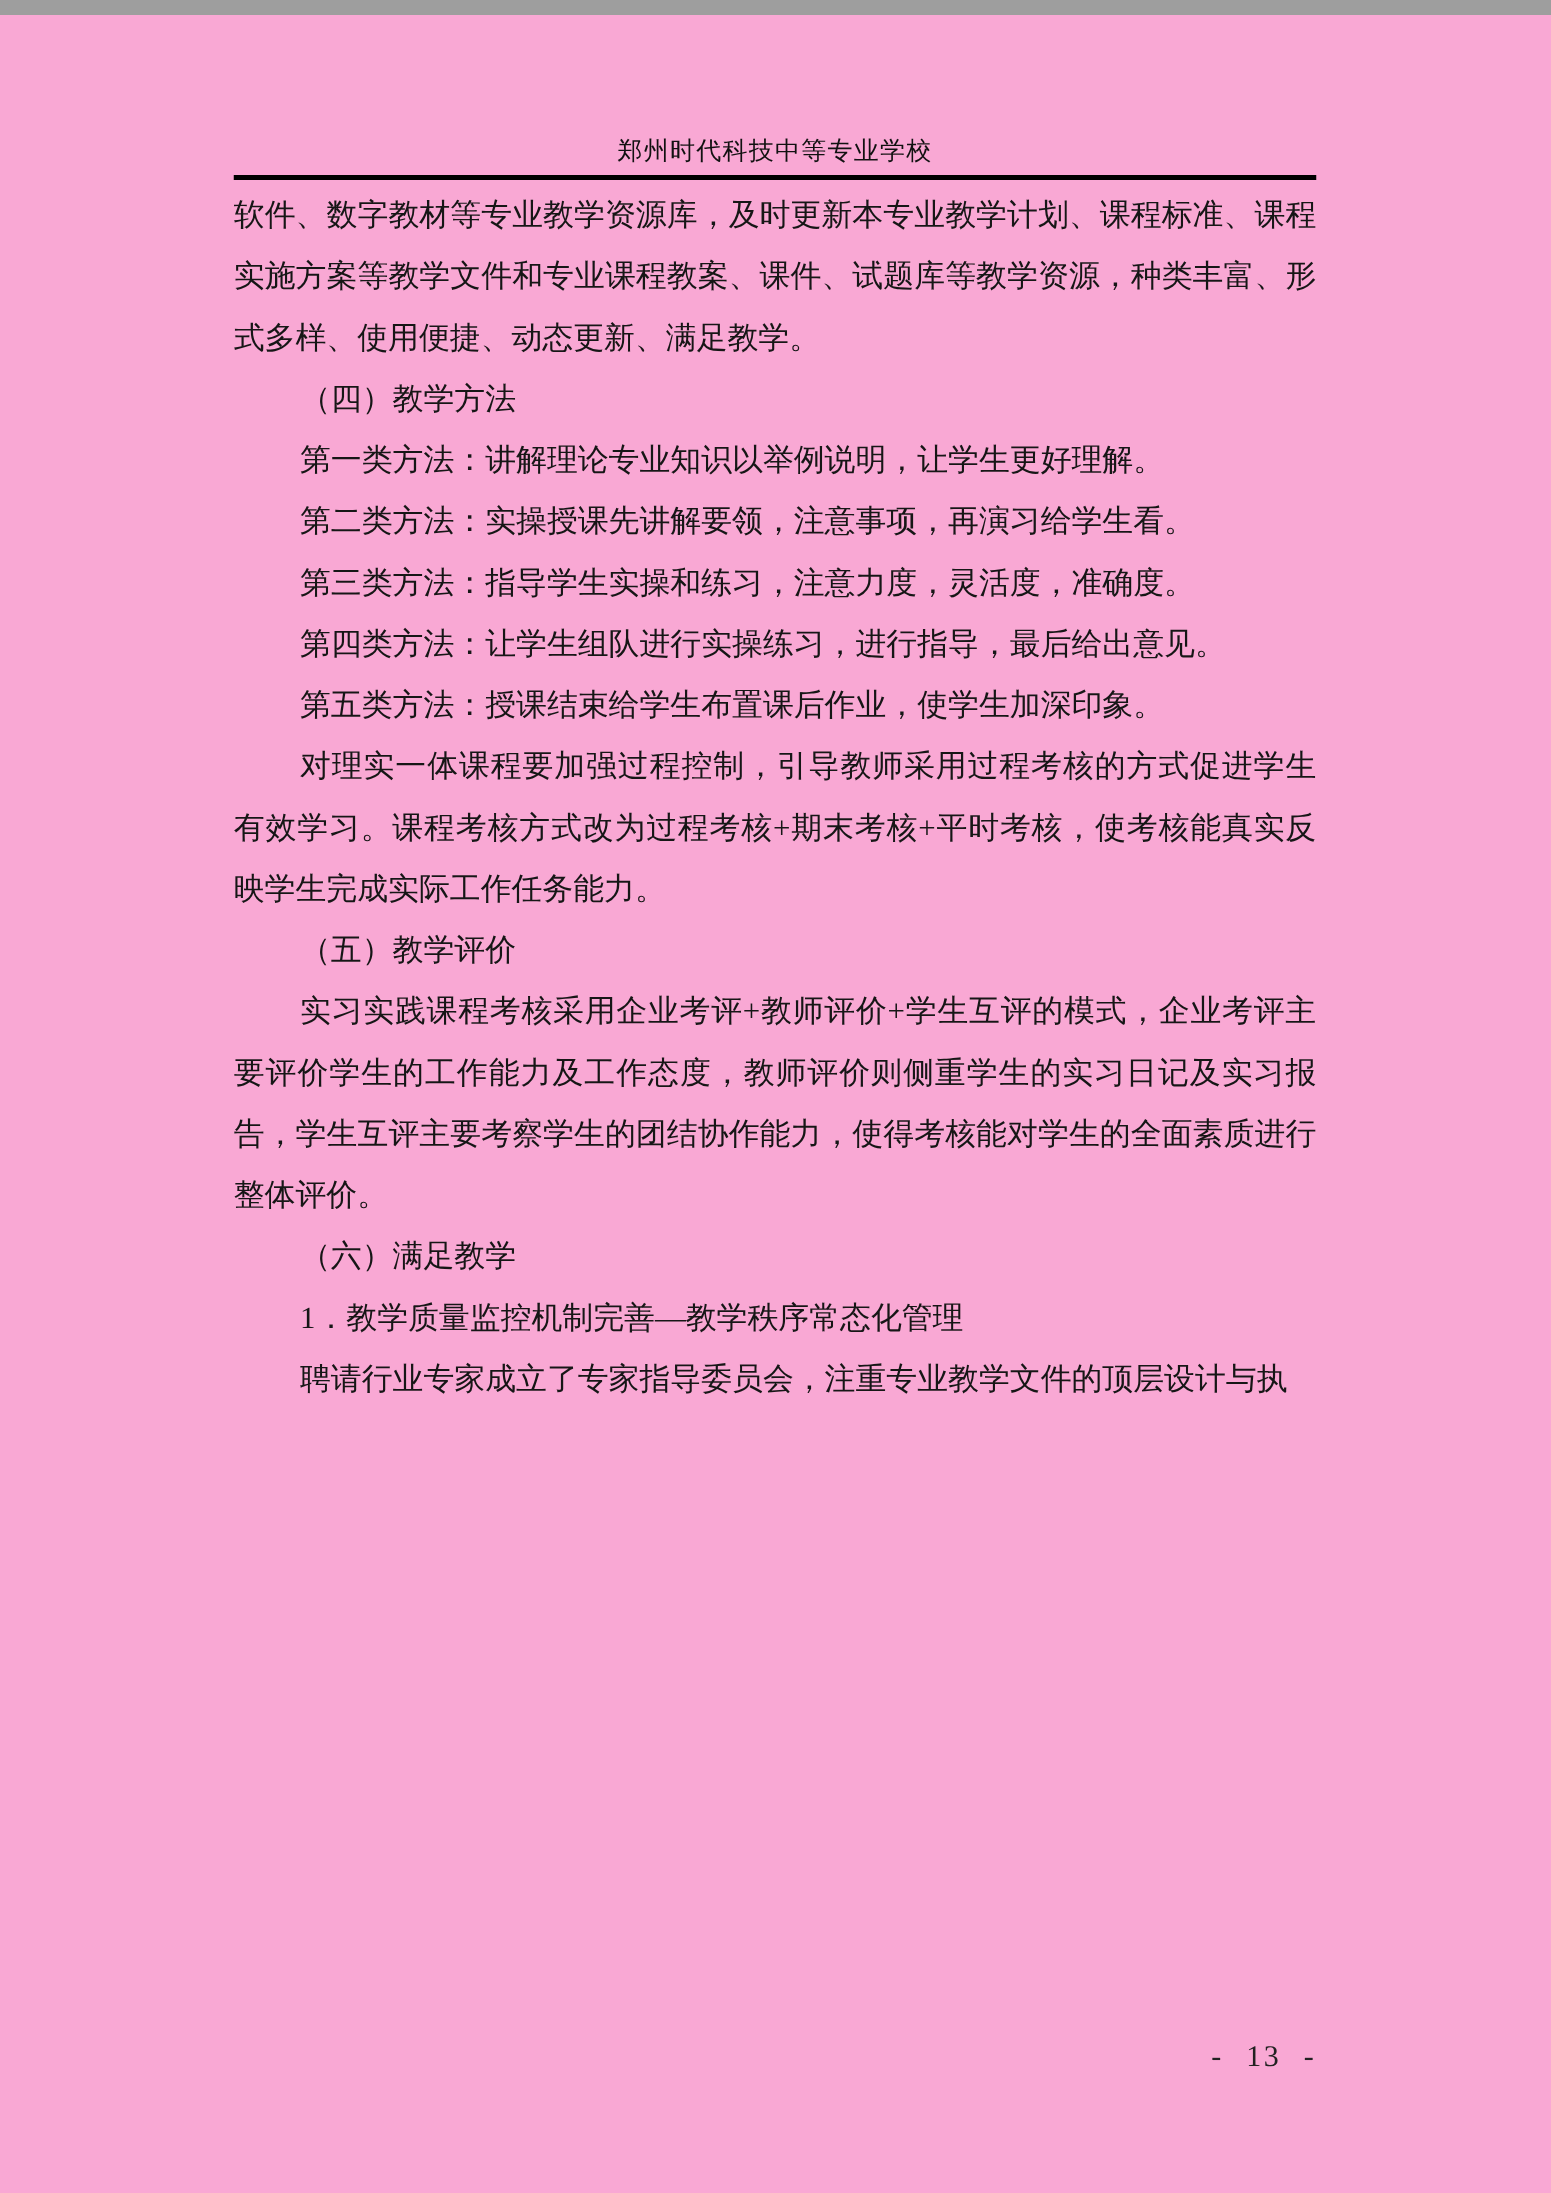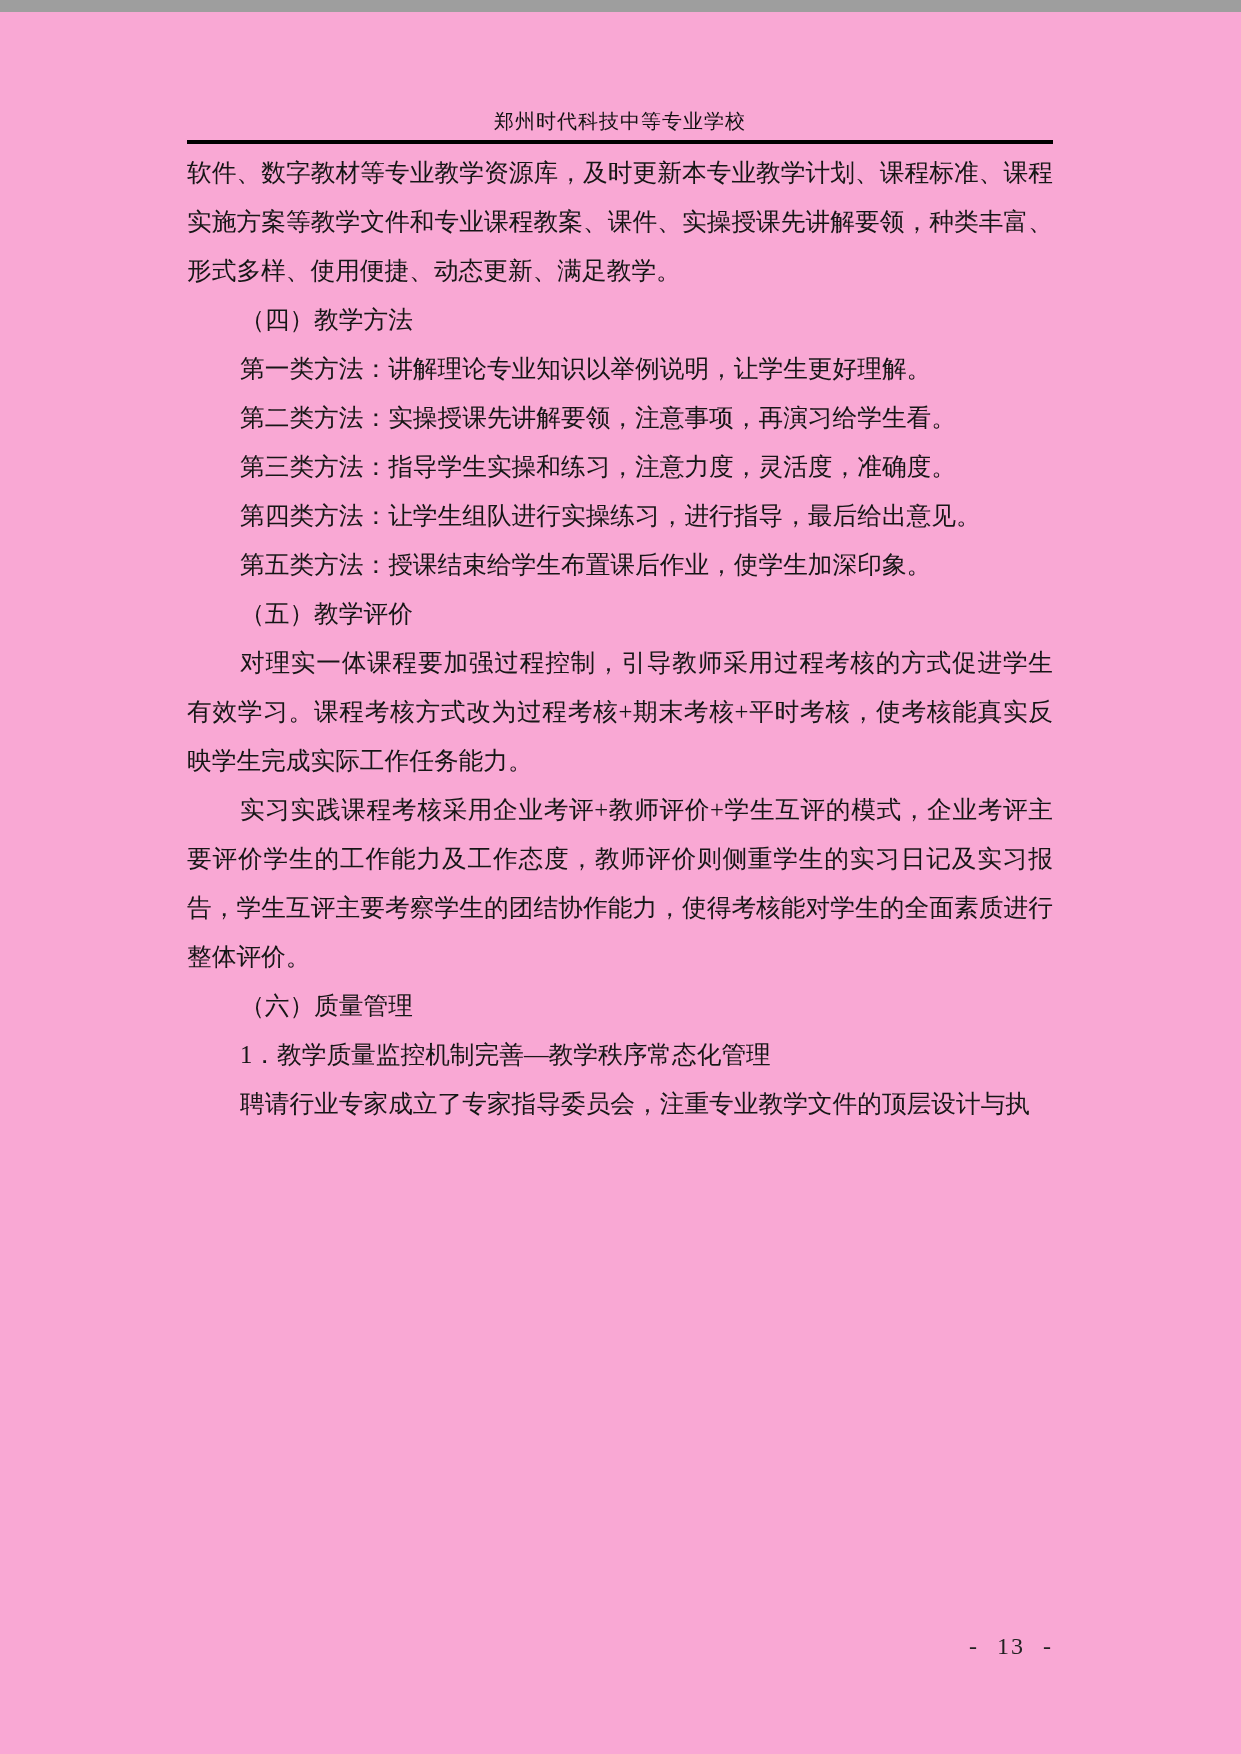--- a/index.html
+++ b/index.html
@@ -65,30 +65,30 @@
 </head>
 <body>
 
 <div class="page">
 
   <div class="header-title">郑州时代科技中等专业学校</div>
 
   <div class="header-rule"></div>
 
   <div class="doc-body">
-    <p class="para no-indent">软件、数字教材等专业教学资源库，及时更新本专业教学计划、课程标准、课程实施方案等教学文件和专业课程教案、课件、实操授课先讲解要领，种类丰富、形式多样、使用便捷、动态更新、满足教学。</p>
+    <p class="para no-indent">软件、数字教材等专业教学资源库，及时更新本专业教学计划、课程标准、课程实施方案等教学文件和专业课程教案、课件、试题库等教学资源，种类丰富、形式多样、使用便捷、动态更新、满足教学。</p>
     <p class="para heading">（四）教学方法</p>
     <p class="para">第一类方法：讲解理论专业知识以举例说明，让学生更好理解。</p>
     <p class="para">第二类方法：实操授课先讲解要领，注意事项，再演习给学生看。</p>
     <p class="para">第三类方法：指导学生实操和练习，注意力度，灵活度，准确度。</p>
     <p class="para">第四类方法：让学生组队进行实操练习，进行指导，最后给出意见。</p>
     <p class="para">第五类方法：授课结束给学生布置课后作业，使学生加深印象。</p>
+    <p class="para">对理实一体课程要加强过程控制，引导教师采用过程考核的方式促进学生有效学习。课程考核方式改为过程考核+期末考核+平时考核，使考核能真实反映学生完成实际工作任务能力。</p>
     <p class="para heading">（五）教学评价</p>
-    <p class="para">对理实一体课程要加强过程控制，引导教师采用过程考核的方式促进学生有效学习。课程考核方式改为过程考核+期末考核+平时考核，使考核能真实反映学生完成实际工作任务能力。</p>
     <p class="para">实习实践课程考核采用企业考评+教师评价+学生互评的模式，企业考评主要评价学生的工作能力及工作态度，教师评价则侧重学生的实习日记及实习报告，学生互评主要考察学生的团结协作能力，使得考核能对学生的全面素质进行整体评价。</p>
-    <p class="para heading">（六）质量管理</p>
+    <p class="para heading">（六）满足教学</p>
     <p class="para">1．教学质量监控机制完善—教学秩序常态化管理</p>
     <p class="para">聘请行业专家成立了专家指导委员会，注重专业教学文件的顶层设计与执</p>
   </div>
 
   <div class="page-number">- 13 -</div>
 
 </div>
 
 </body></html>

